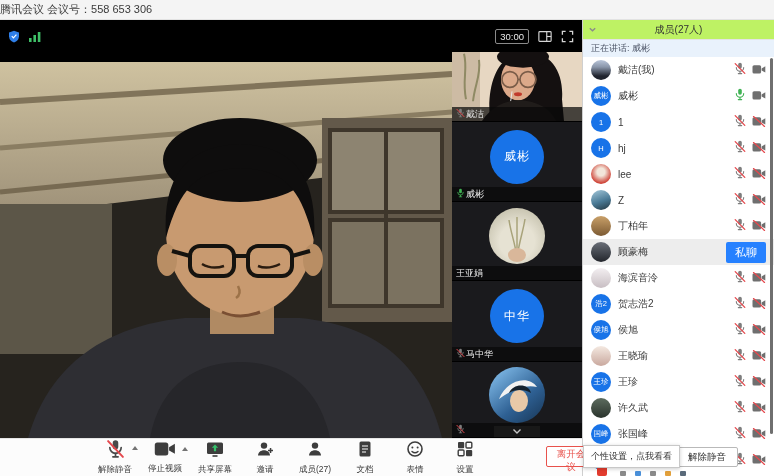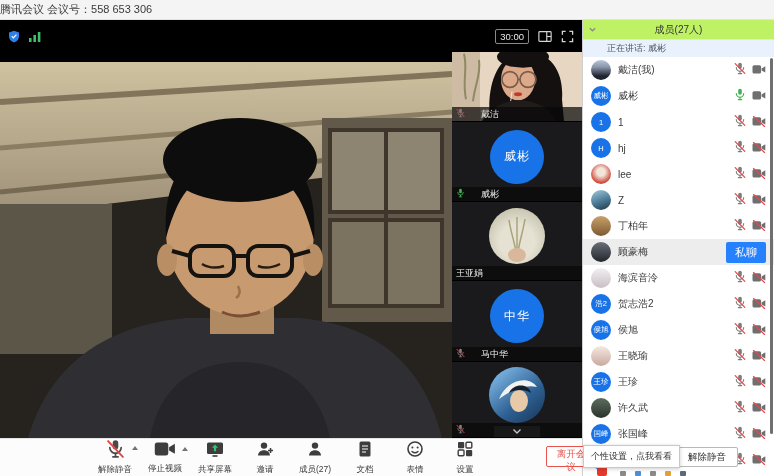--- a/index.html
+++ b/index.html
@@ -21,41 +21,41 @@
 
   
   .main-stage{position:absolute;left:0;top:20px;width:452px;height:418px;background:#000}
   .scene{position:absolute;left:0;top:42px;width:452px;height:376px}
 
   
   .strip{position:absolute;left:452px;top:40px;width:130px;height:398px;background:#101010;
     display:flex;flex-direction:column}
   .tile{position:relative;overflow:hidden;border-bottom:1px solid #000;background:#1a1a1d;flex:none}
   .tile-label{position:absolute;left:0;right:0;bottom:0;height:14px;background:rgba(8,8,8,.72);
-    display:flex;align-items:center;gap:16px;padding:0 4px;color:#ececec;font-size:9px;z-index:3}
+    display:flex;align-items:center;gap:1px;padding:0 4px;color:#ececec;font-size:9px;z-index:3}
   .big-avatar{position:absolute;left:50%;top:44%;transform:translate(-50%,-50%);
     width:54px;height:54px;border-radius:50%;background:#1873e8;color:#fff;
     display:flex;align-items:center;justify-content:center;font-size:12px;letter-spacing:1px}
   .photo-avatar{position:absolute;left:50%;top:44%;transform:translate(-50%,-50%);
     width:56px;height:56px;border-radius:50%;overflow:hidden}
   .ph-wheat{background:radial-gradient(circle at 50% 60%,#e6e2d3 40%,#c6c2ae 80%)}
   .ph-anime{background:linear-gradient(140deg,#7cb6e4 10%,#2e6093 60%,#173453 100%)}
   .collapse-tab{position:absolute;left:50%;bottom:0;transform:translateX(-50%);
     width:46px;height:11px;background:rgba(25,25,25,.95);display:flex;align-items:center;
     justify-content:center;z-index:4;cursor:pointer}
 
   
   .panel{position:absolute;left:582px;top:20px;width:192px;height:456px;background:#fff;
     border-left:1px solid #cfcfcf}
   .panel-header{height:20px;background:#bef264;border-bottom:1px solid #e4e4e4;
     display:flex;align-items:center;position:relative;font-size:10px;color:#333}
   .panel-header .title{flex:1;text-align:center}
   .chev{position:absolute;left:5px;top:5px;cursor:pointer;display:flex}
   .speaking{height:17px;background:#e9f2fc;font-size:9px;color:#50586a;display:flex;
-    align-items:center;padding-left:24px}
+    align-items:center;padding-left:8px}
   .mlist{position:absolute;top:37px;left:0;right:0;bottom:0;overflow:hidden}
   .mrow{height:26px;display:flex;align-items:center;padding:0 8px;gap:7px;cursor:pointer}
   .mrow.hl{background:#ededed}
   .mavatar{width:20px;height:20px;border-radius:50%;flex:none;display:flex;align-items:center;
     justify-content:center;color:#fff;font-size:7.5px;background:#1873e8;overflow:hidden}
   .mname{font-size:10px;color:#3a3a3a;flex:1;white-space:nowrap;overflow:hidden}
   .stat{display:flex;gap:6px;align-items:center;flex:none}
   .chat-btn{background:#2681ff;color:#fff;font-size:11px;padding:3px 9px;border-radius:2px;
     border:none;cursor:pointer}
   .scrollbar{position:absolute;right:1px;top:38px;width:3px;height:376px;background:#6f6f6f;

